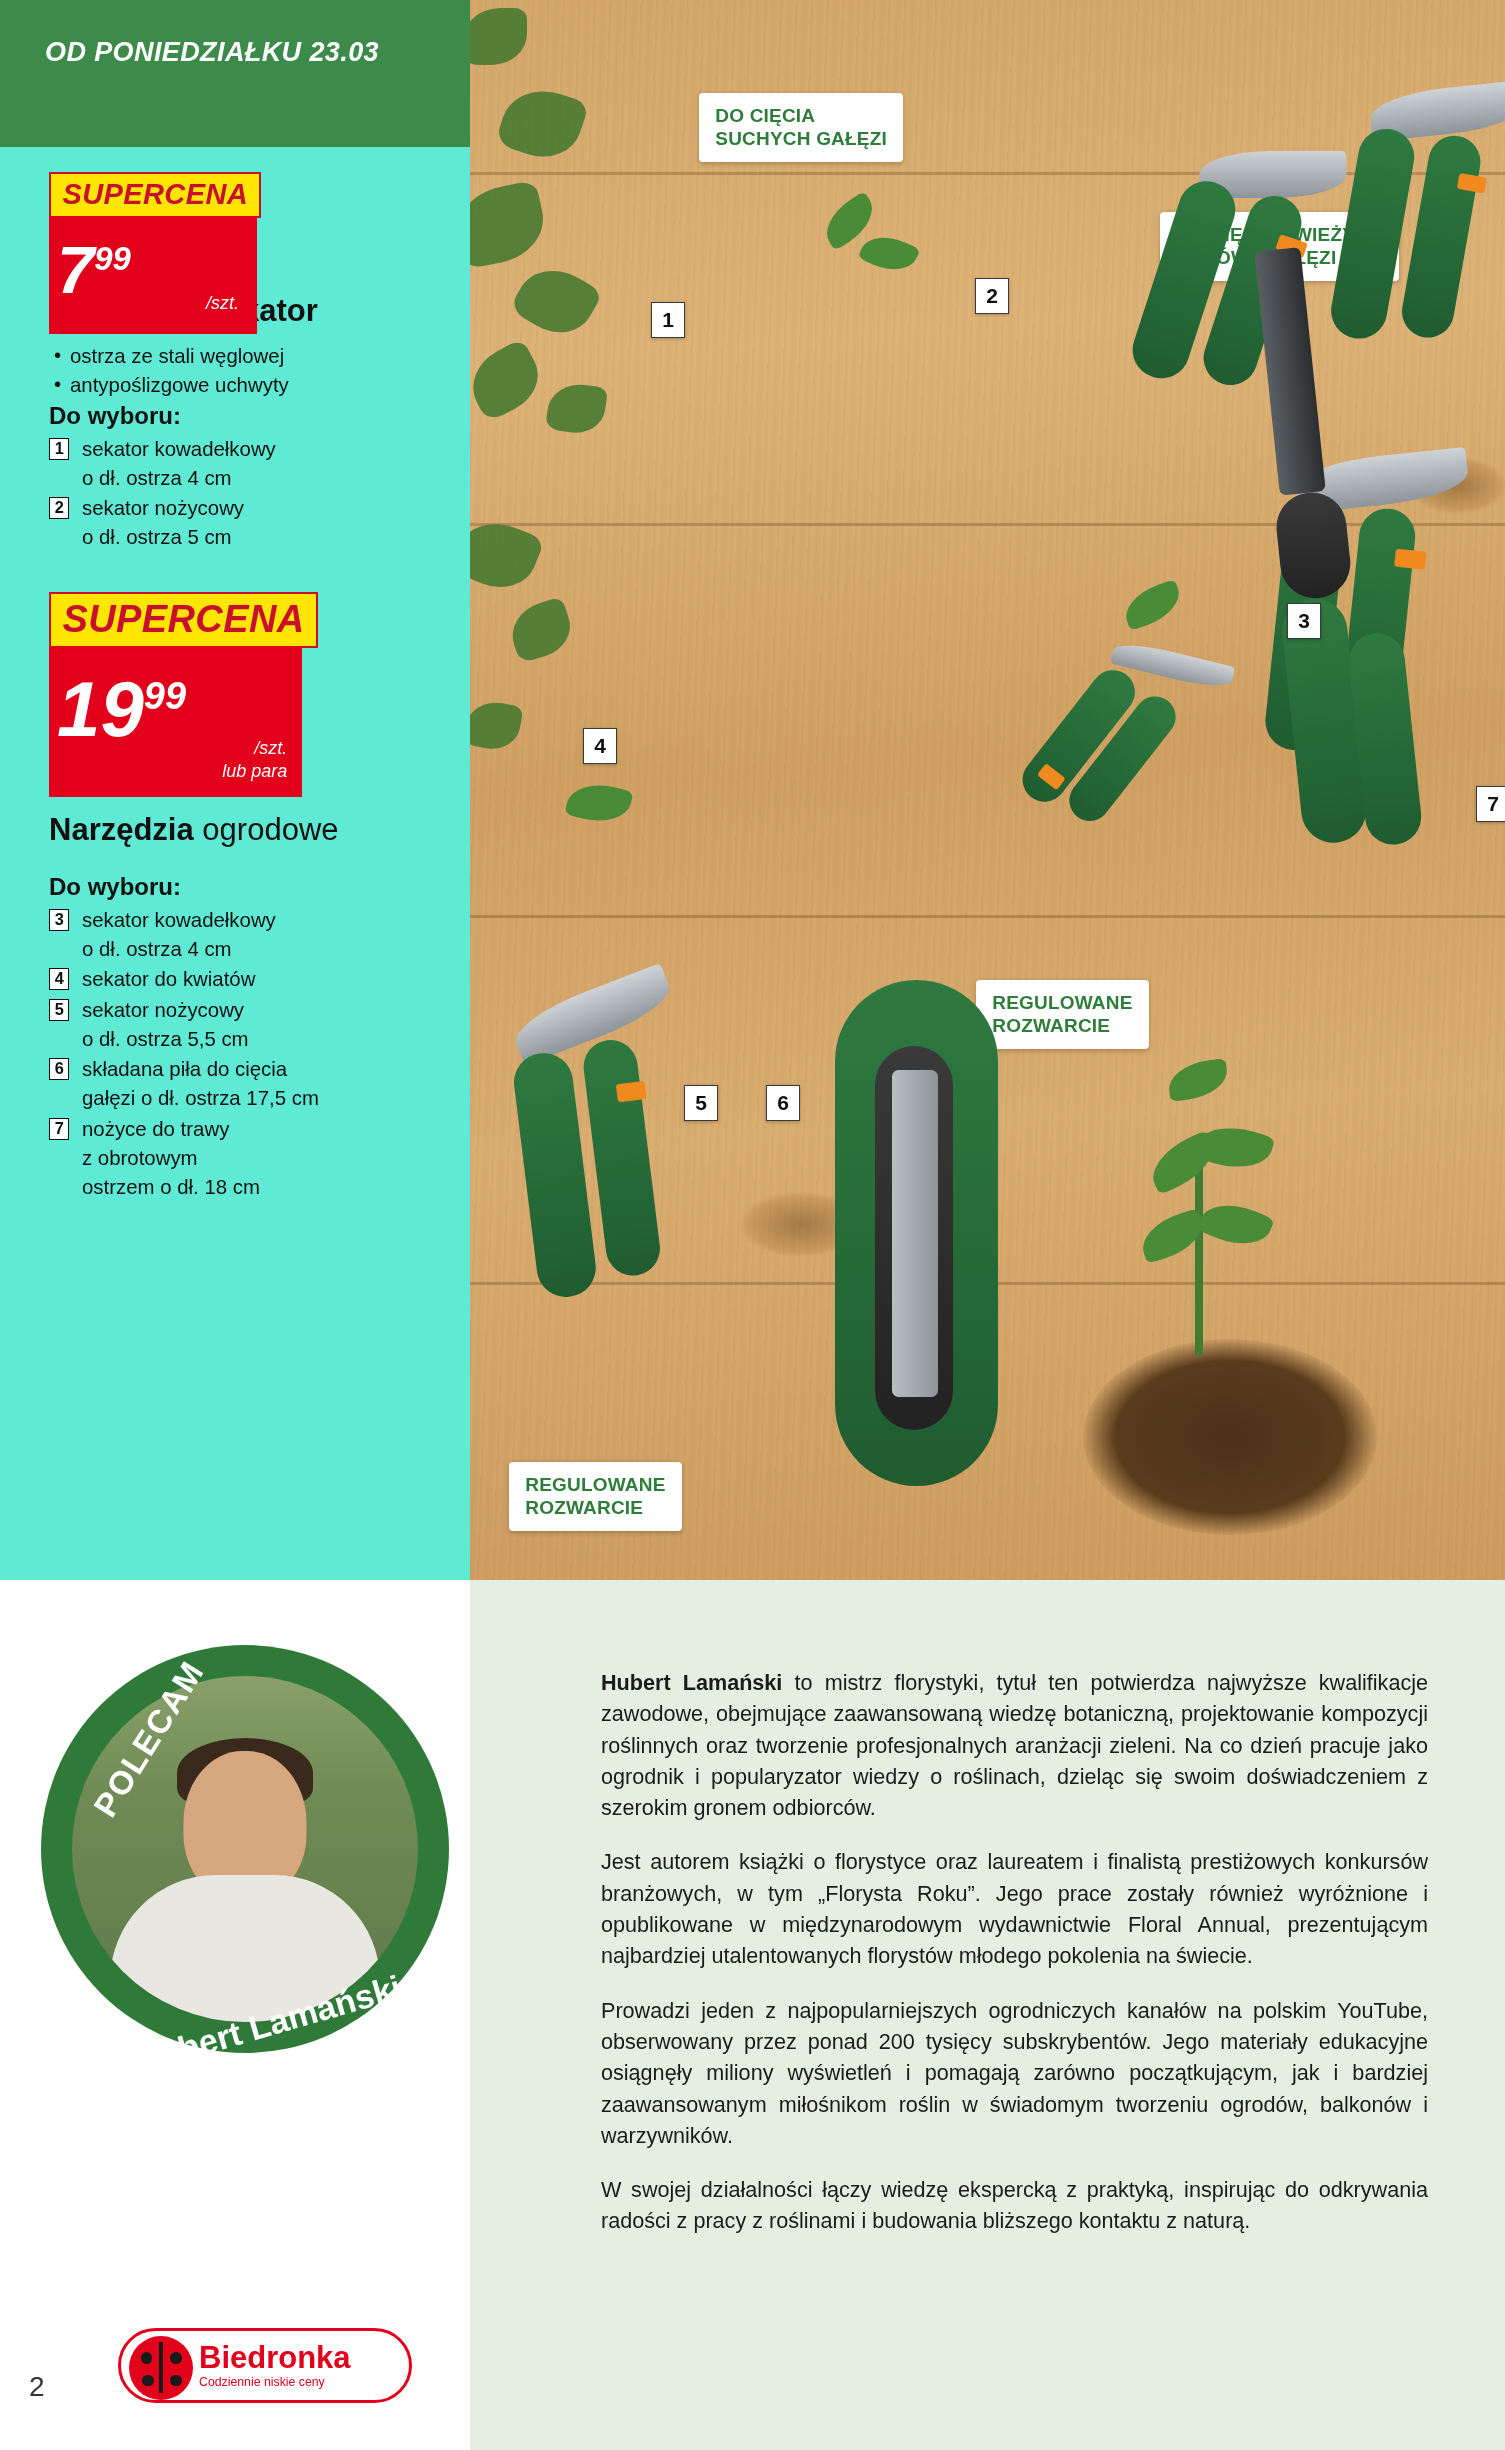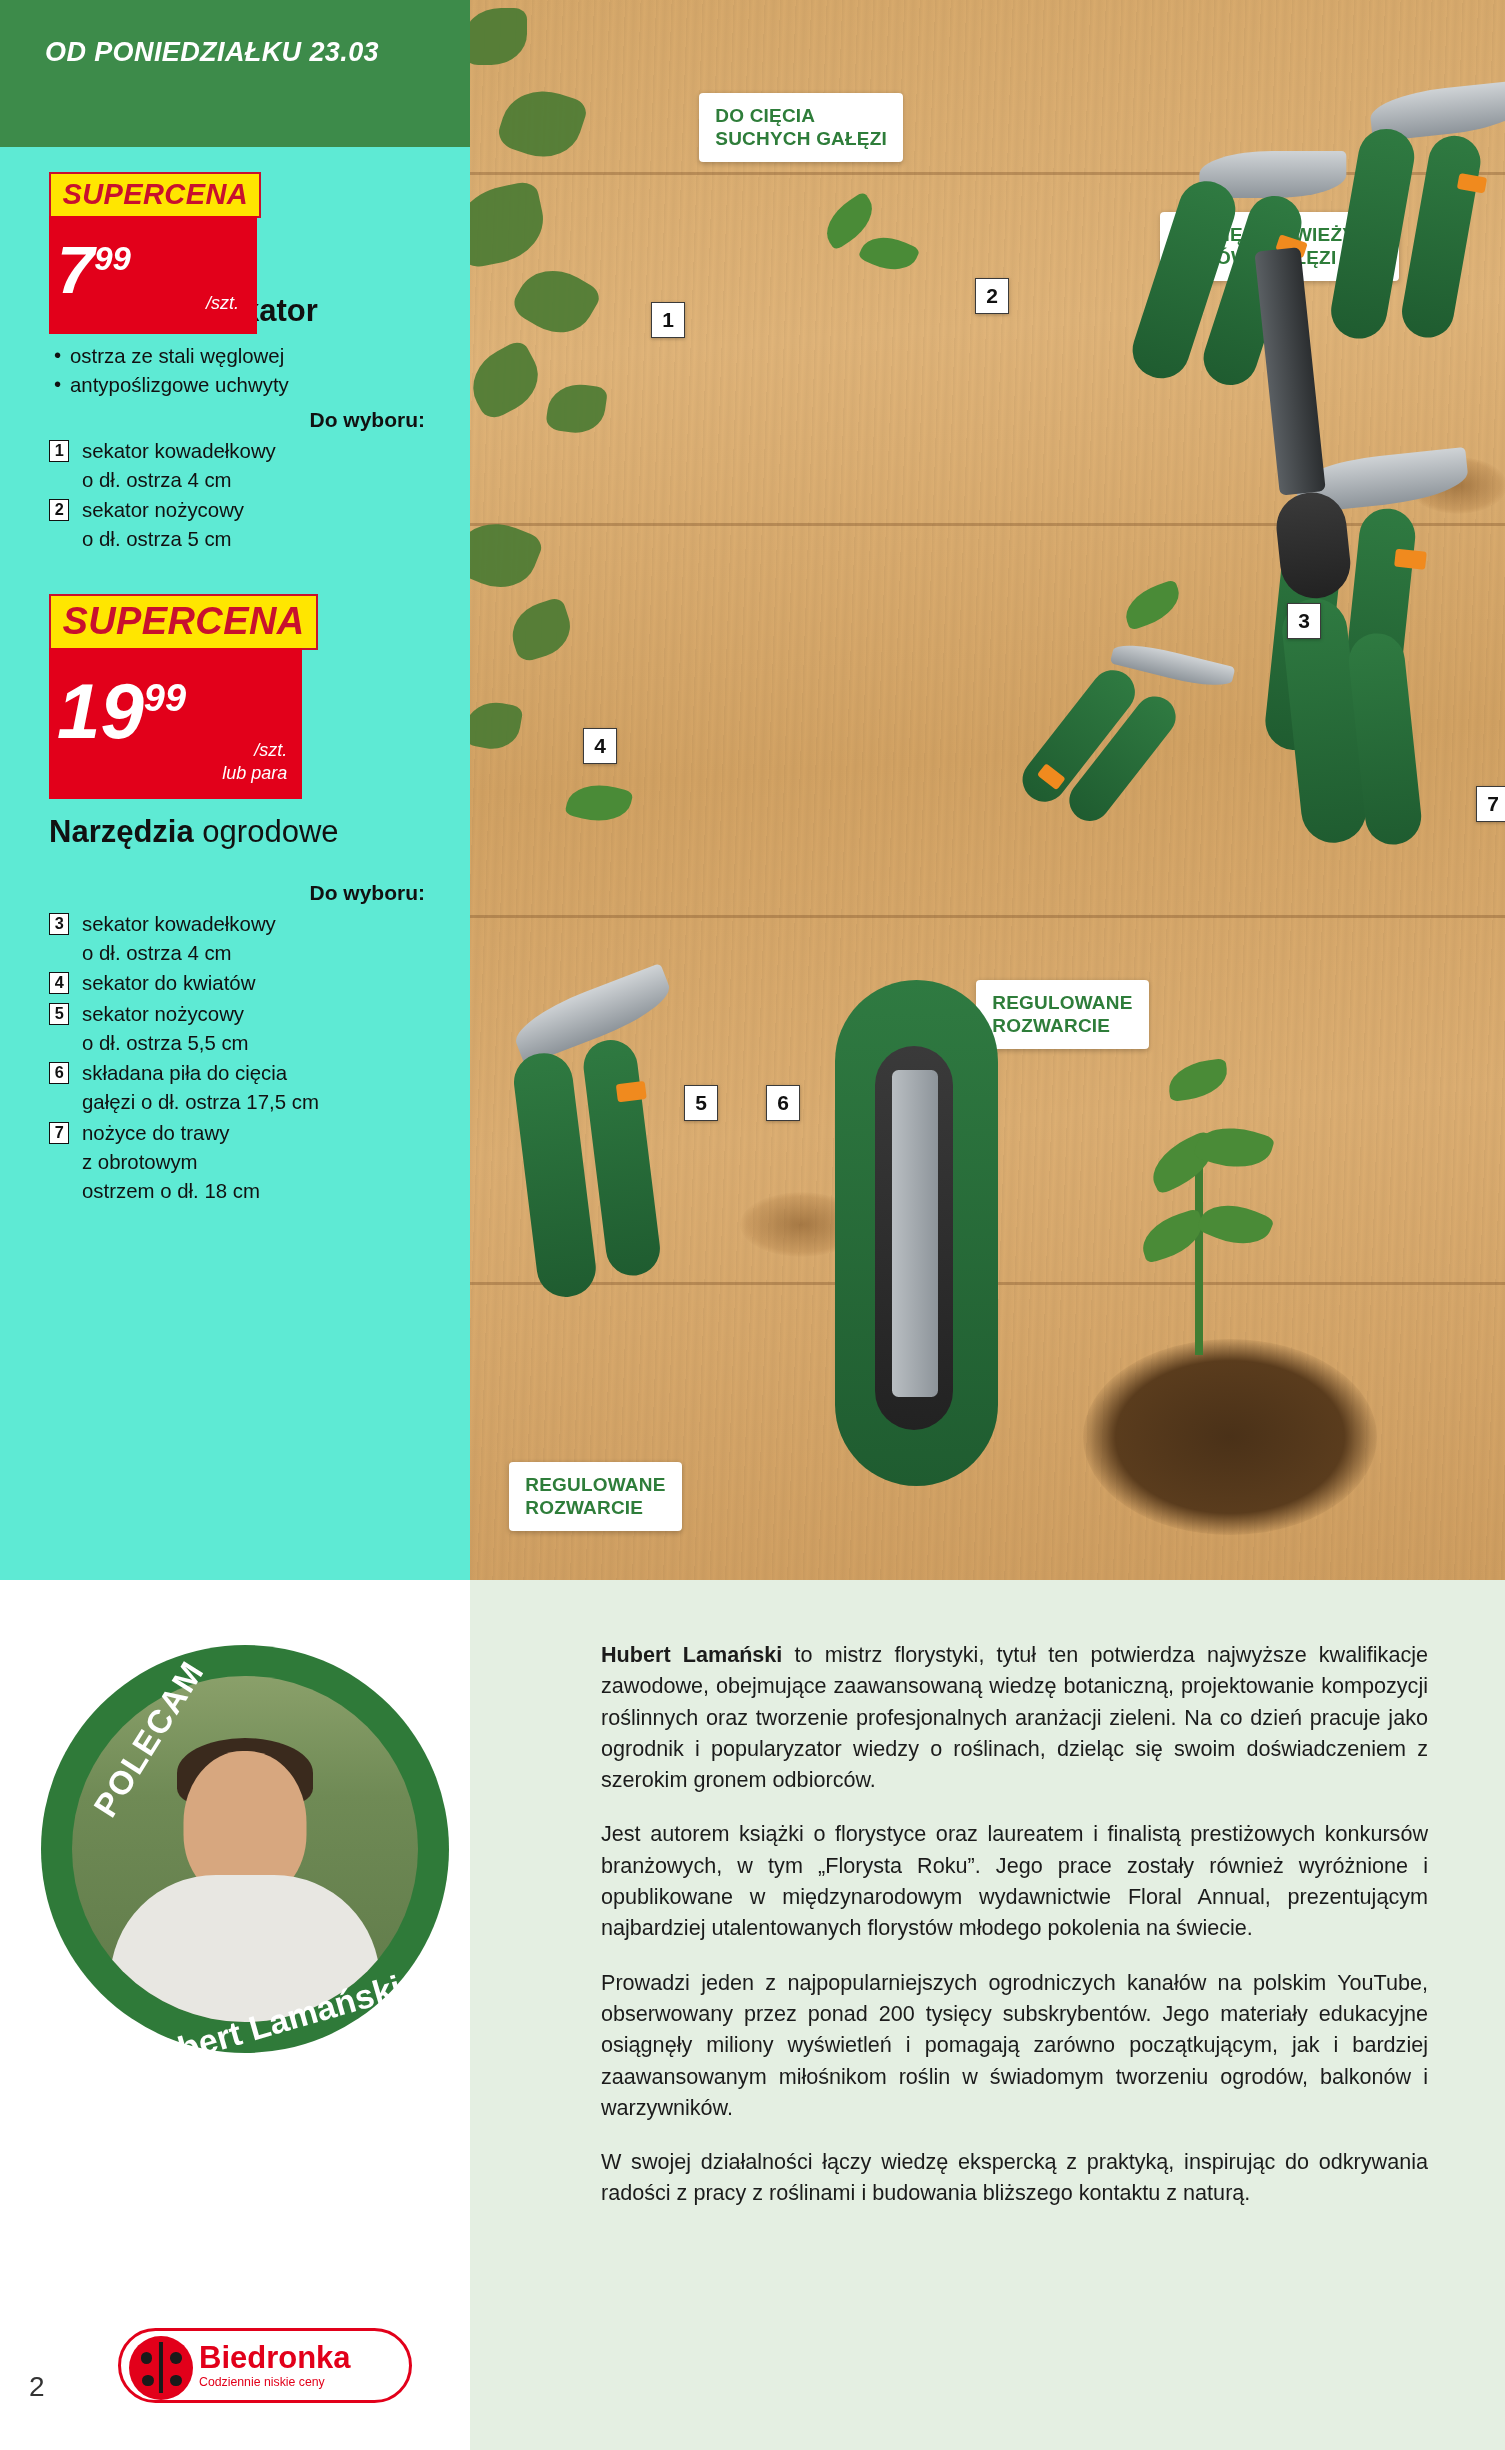--- a/index.html
+++ b/index.html
@@ -114,25 +114,24 @@
     position: relative;
   }
   .bullets li::before {
     content: "•";
     position: absolute;
     left: 4.9px;
     top: -0.8px;
   }
 
   .choose-label {
-    font-size: 21px;
-    font-weight: bold;
-    margin-top: 8px;
+    font-size: 24px;
+    font-weight: bold;
+    margin-top: 2px;
     color: #111;
-    text-align: right;
   }
 
   .numbered-list { margin-top: 4.9px; }
   .numbered-list .item {
     font-size: 20.4px;
     line-height: 1.42;
     color: #111;
     position: relative;
     padding-left: 33px;
     margin-bottom: 1.6px;
@@ -274,21 +273,21 @@
     position: absolute;
     left: 0; top: 1580px;
     width: 470px; height: 870px;
     background: #ffffff;
   }
   .bottom-right {
     position: absolute;
     left: 470px; top: 1580px;
     width: 1036px; height: 870px;
     background: #e4efe2;
-    padding: 59px 78px 0 131px;
+    padding: 87px 78px 0 131px;
   }
   .green-divider {
     position: absolute;
     left: 470px; top: 1580px;
     width: 11.4px; height: 870px;
     background: #3d8b4a;
   }
 
   .bio p {
     font-size: 21.6px;

